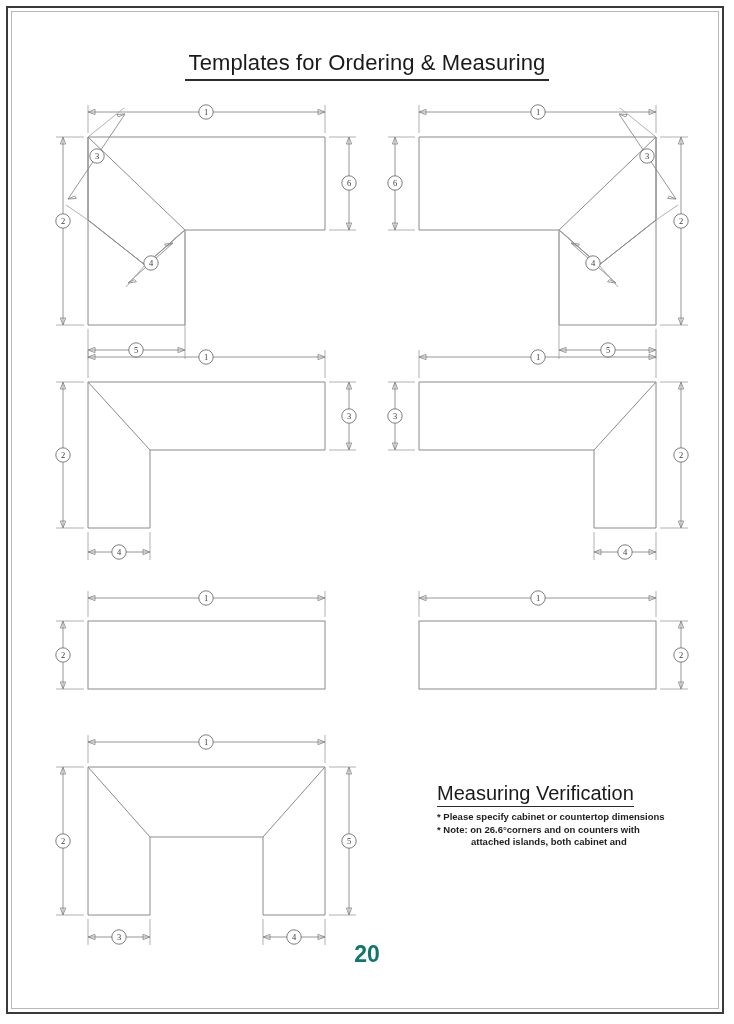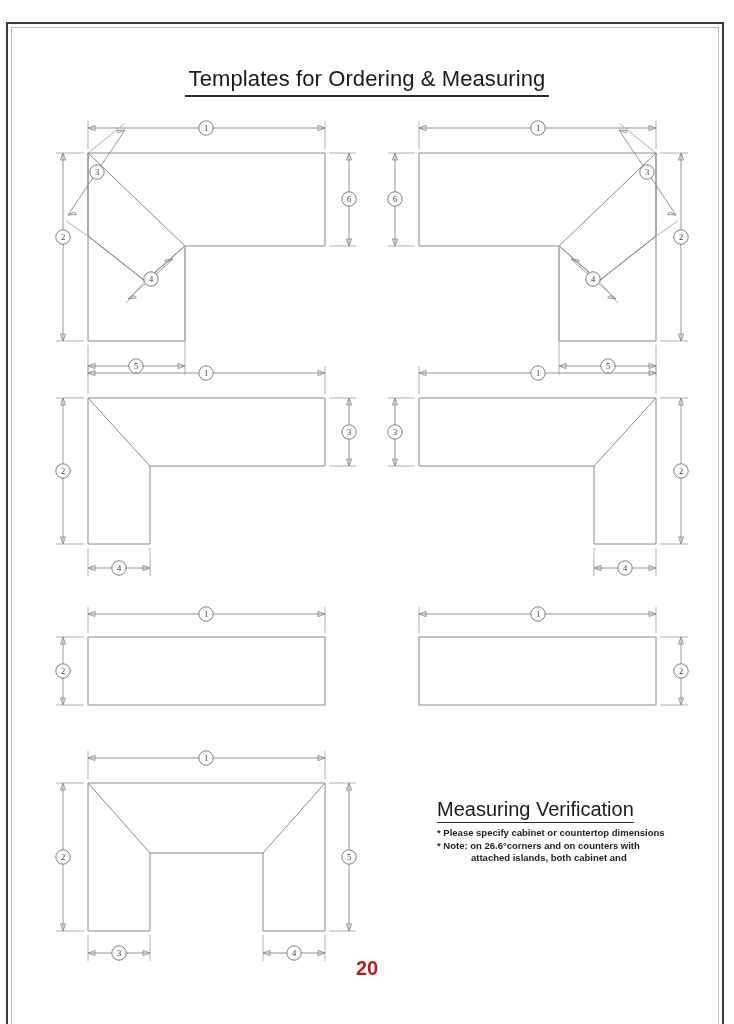--- a/index.html
+++ b/index.html
@@ -2,35 +2,35 @@
 <html><head>
 <meta charset="utf-8">
 <style>
   html,body{margin:0;padding:0;background:#ffffff;}
   body{width:734px;height:1024px;position:relative;
        font-family:"Liberation Sans",sans-serif;color:#1a1a1a;}
   .page-outer{position:absolute;left:6px;top:6px;width:718px;height:1008px;
       border:2px solid #3a3a3a;box-sizing:border-box;}
   .page-inner{position:absolute;left:11px;top:11px;width:708px;height:998px;
       border:1px solid #b8b8b8;box-sizing:border-box;}
-  .sheet{position:absolute;left:0;top:16px;width:734px;height:748px;border-radius:13px;}
+  .sheet{position:absolute;left:0;top:0;width:734px;height:748px;border-radius:13px;}
 
   .title{position:absolute;left:0;top:50px;width:734px;text-align:center;
       font-size:22px;font-weight:400;letter-spacing:.1px;}
   .title span{border-bottom:2px solid #2c2c2c;padding:0 4px 3px 4px;display:inline-block;}
 
   .dv{position:absolute;left:437px;top:782px;width:255px;}
   .dv-head{font-size:20px;border-bottom:1.5px solid #2c2c2c;
       display:inline-block;padding-bottom:1px;margin-bottom:4px;}
   .dv-note{font-size:9.5px;font-weight:bold;line-height:1.32;margin-top:0;
       color:#1d1d1d;}
   .dv-note .ind{display:block;padding-left:34px;}
 
   .pageno{position:absolute;left:0;top:941px;width:734px;text-align:center;
-      font-size:20px;font-weight:bold;color:#b91c1c;}
+      font-size:23px;font-weight:bold;color:#0f766e;}
 
   svg{position:absolute;overflow:visible;}
   .part{fill:none;stroke:#8a8a8a;stroke-width:1;}
   .dim{fill:none;stroke:#8a8a8a;stroke-width:.9;}
   .ext{fill:none;stroke:#a8a8a8;stroke-width:.9;}
   .bub{fill:#ffffff;stroke:#6f6f6f;stroke-width:.9;}
   .bubtxt{font-family:"Liberation Serif",serif;font-size:8.5px;fill:#3a3a3a;
       text-anchor:middle;dominant-baseline:central;}
 </style>
 </head>

